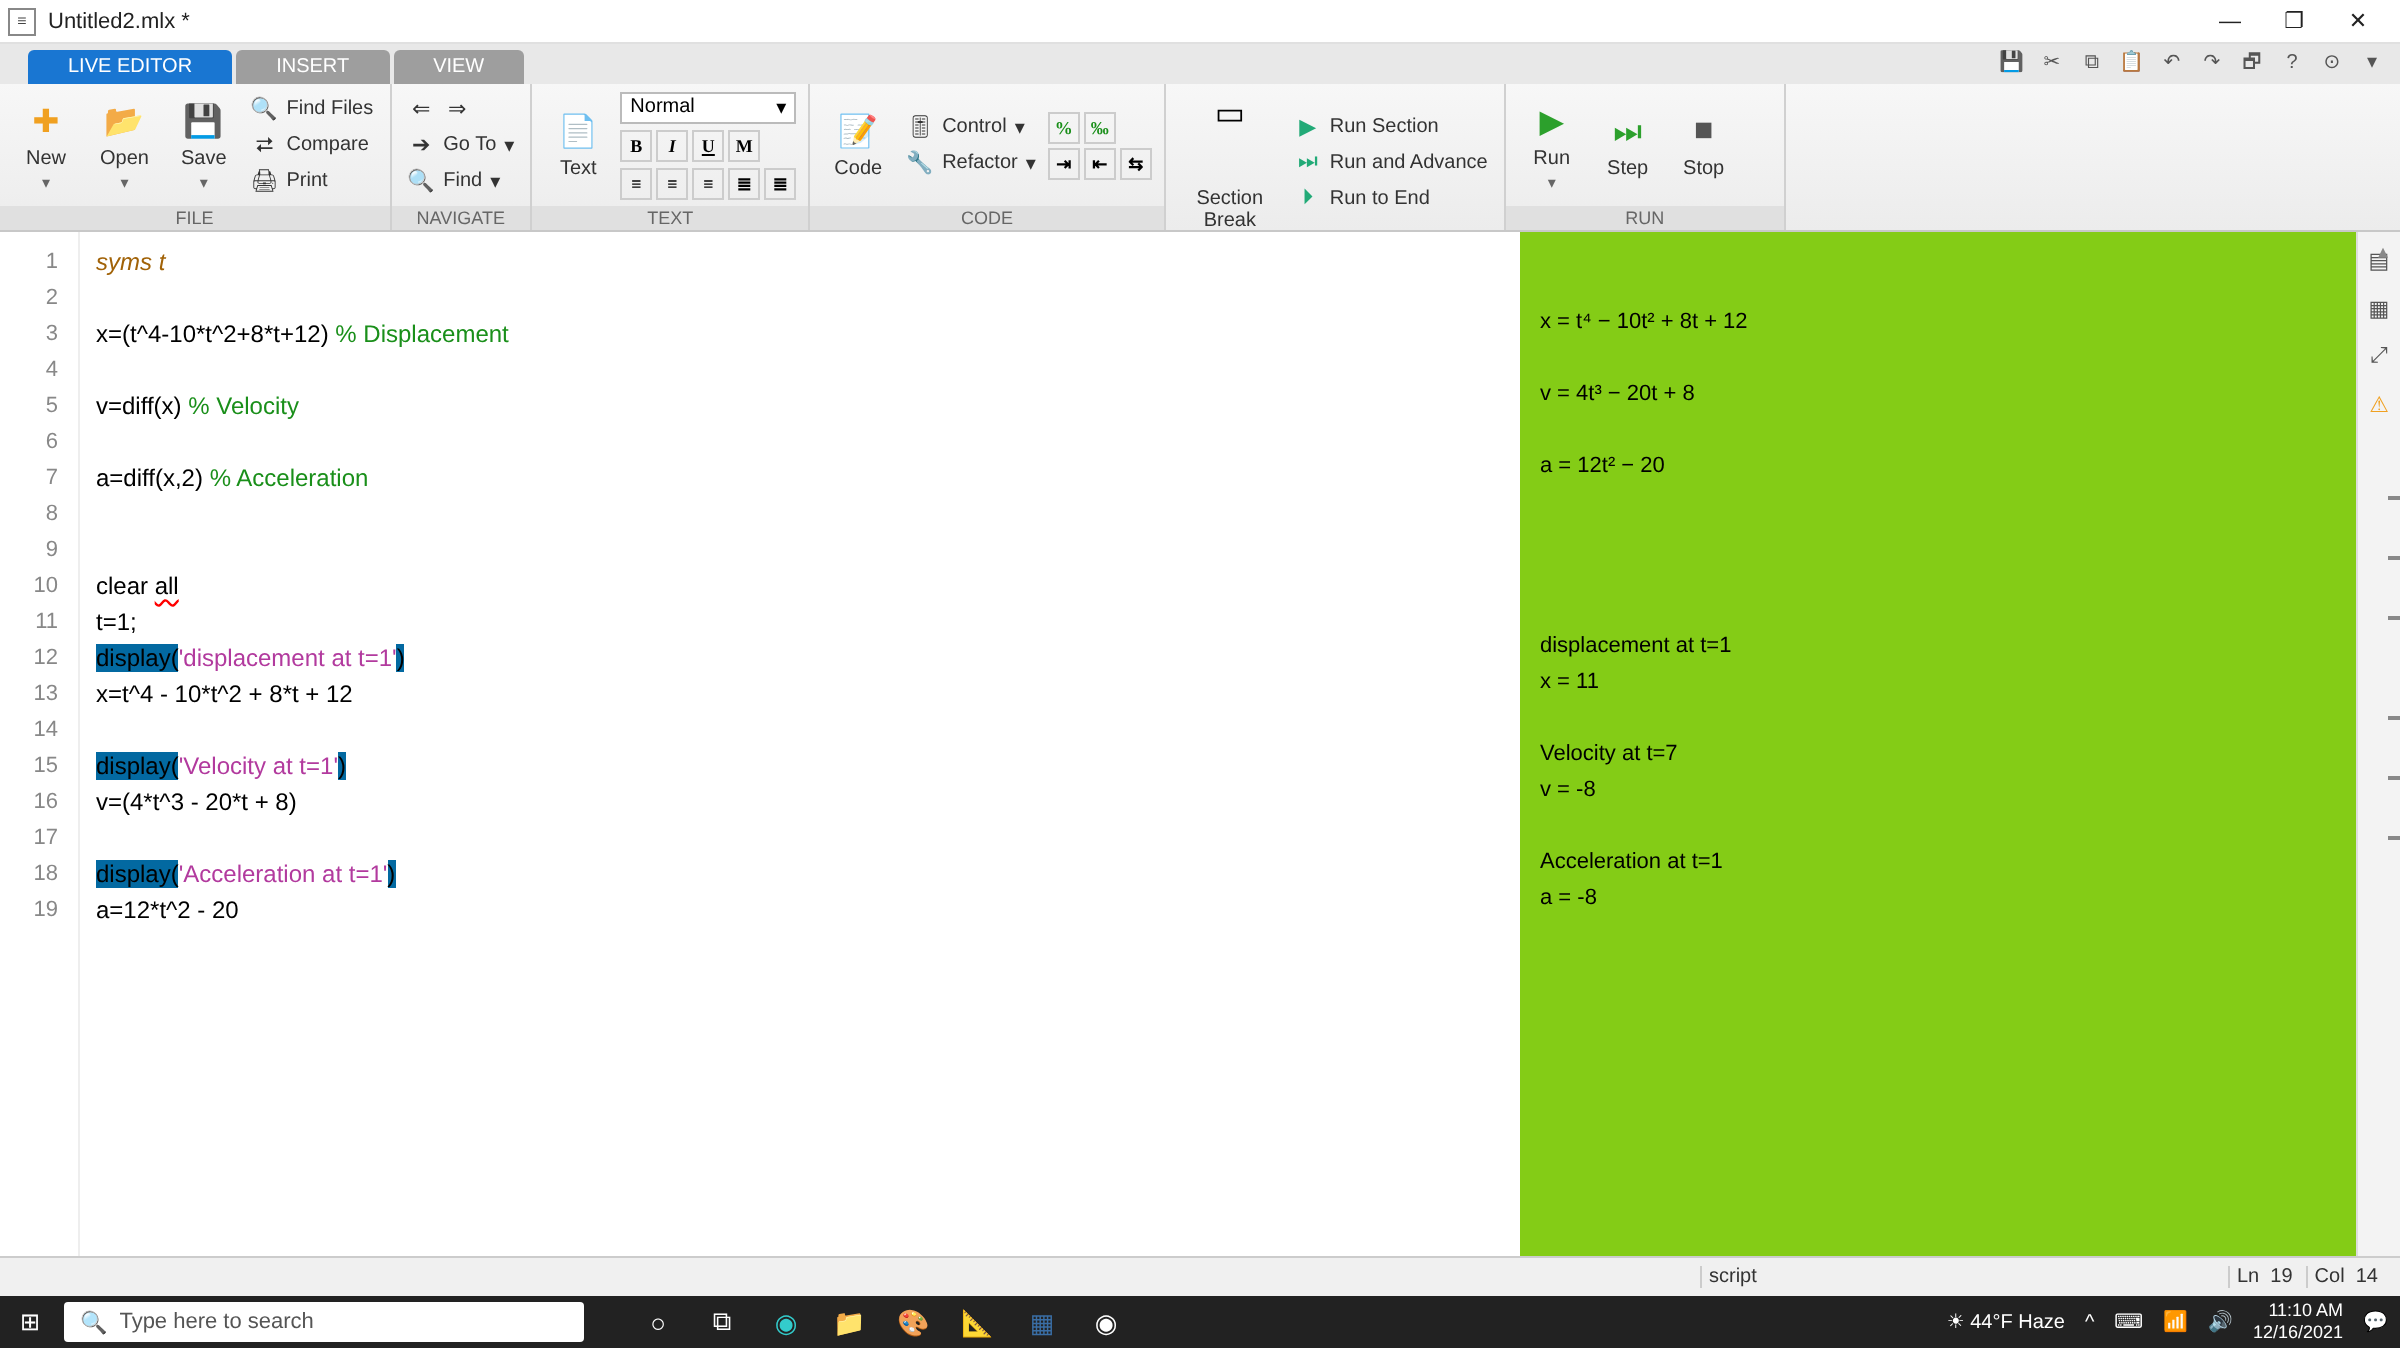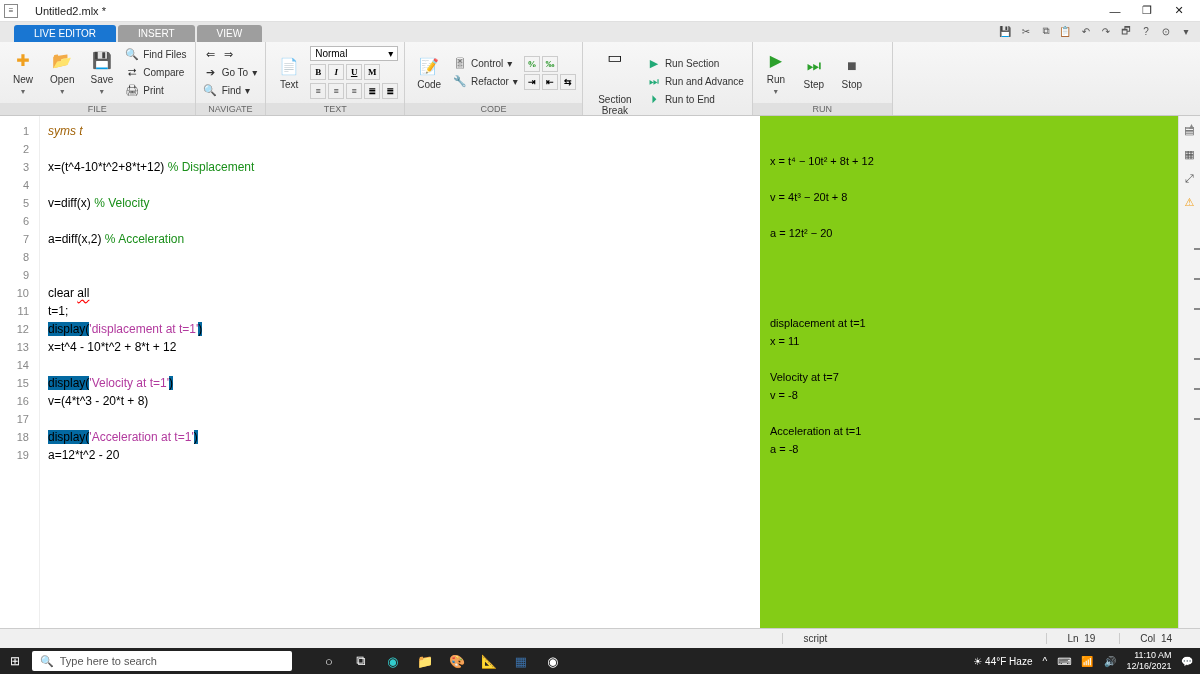--- a/index.html
+++ b/index.html
@@ -1,21 +1,21 @@
 <!DOCTYPE html>
 <html><head>
 <meta charset="utf-8">
 <style>
 * { margin: 0; padding: 0; box-sizing: border-box; font-family: "Segoe UI", Arial, sans-serif; }
 body { width: 1200px; height: 674px; background: #fff; overflow: hidden; font-size: 12px; }
 
 
 .titlebar { height: 22px; background: #fff; display: flex; align-items: center; padding: 0 4px; border-bottom: 1px solid #e0e0e0; }
 .titlebar .app-icon { width: 14px; height: 14px; border: 1px solid #888; margin-right: 6px; display: flex; align-items: center; justify-content: center; font-size: 8px; color: #444; }
-.titlebar .title-text { font-size: 11px; color: #222; flex: 1; margin-left: 11px; }
+.titlebar .title-text { font-size: 11px; color: #222; flex: 1; }
 .titlebar .win-controls { display: flex; gap: 18px; padding-right: 10px; }
 .titlebar .win-btn { width: 14px; height: 14px; display: flex; align-items: center; justify-content: center; font-size: 11px; color: #222; cursor: pointer; }
 
 
 .tabstrip { height: 20px; background: #e8e8e8; display: flex; align-items: flex-end; padding-left: 14px; position: relative; }
 .tabstrip .tab { padding: 3px 20px; font-size: 10px; color: #fff; background: #1976d2; border-radius: 3px 3px 0 0; margin-right: 2px; cursor: pointer; }
 .tabstrip .tab.inactive { background: #9e9e9e; }
 .tabstrip .right-icons { position: absolute; right: 6px; top: 1px; display: flex; gap: 4px; }
 .tabstrip .right-icons .ri { width: 16px; height: 16px; display:flex; align-items:center; justify-content:center; font-size:10px; color:#555; cursor:pointer;}
 
@@ -45,21 +45,21 @@
 
 .kw { color:#a16207;font-style:italic;}
 .cm { color:#1a8f1a;}
 .str { color:#b23a9e;}
 .hl { background:#0369a1;}
 .err { text-decoration: underline wavy red; text-underline-offset:2px;}
 
 
 .statusbar { height:20px; background:#f0f0f0; border-top:1px solid #ccc; display:flex; align-items:center; font-size:10px; color:#333;}
 .statusbar .sb-right { margin-left:auto; display:flex; gap:4px; padding-right:8px;}
-.statusbar .cell { border-left:1px solid #ccc; padding:0 20px;}
+.statusbar .cell { border-left:1px solid #ccc; padding:0 3px;}
 
 
 .taskbar { height:26px; background:#222; display:flex; align-items:center; color:#fff; font-size:11px; padding:0 6px; gap:8px;}
 .taskbar .start { width:18px; height:18px; display:flex;align-items:center;justify-content:center; font-size:12px; cursor:pointer;}
 .taskbar .search { flex:0 0 260px; background:#fff; color:#555; height:20px; border-radius:2px; display:flex; align-items:center; padding:0 8px; gap:6px;}
 .taskbar .tb-icons { display:flex; gap:14px; margin-left:20px;}
 .taskbar .tb-icons .ti { width:18px; height:18px; display:flex;align-items:center;justify-content:center; cursor:pointer; font-size:13px;}
 .taskbar .tray { margin-left:auto; display:flex; align-items:center; gap:10px; font-size:10px;}
 .taskbar .clock { text-align:right; line-height:11px; font-size:9px;}
 </style>

